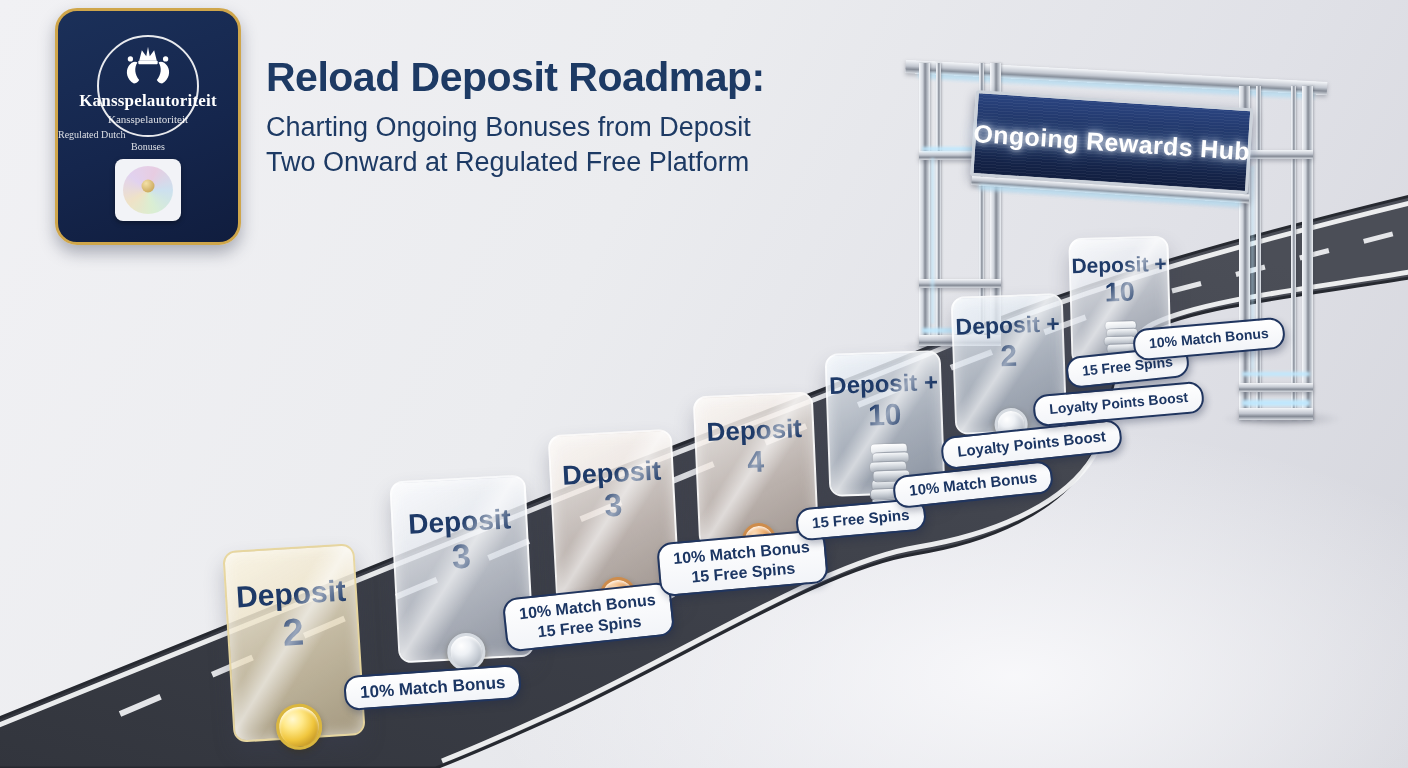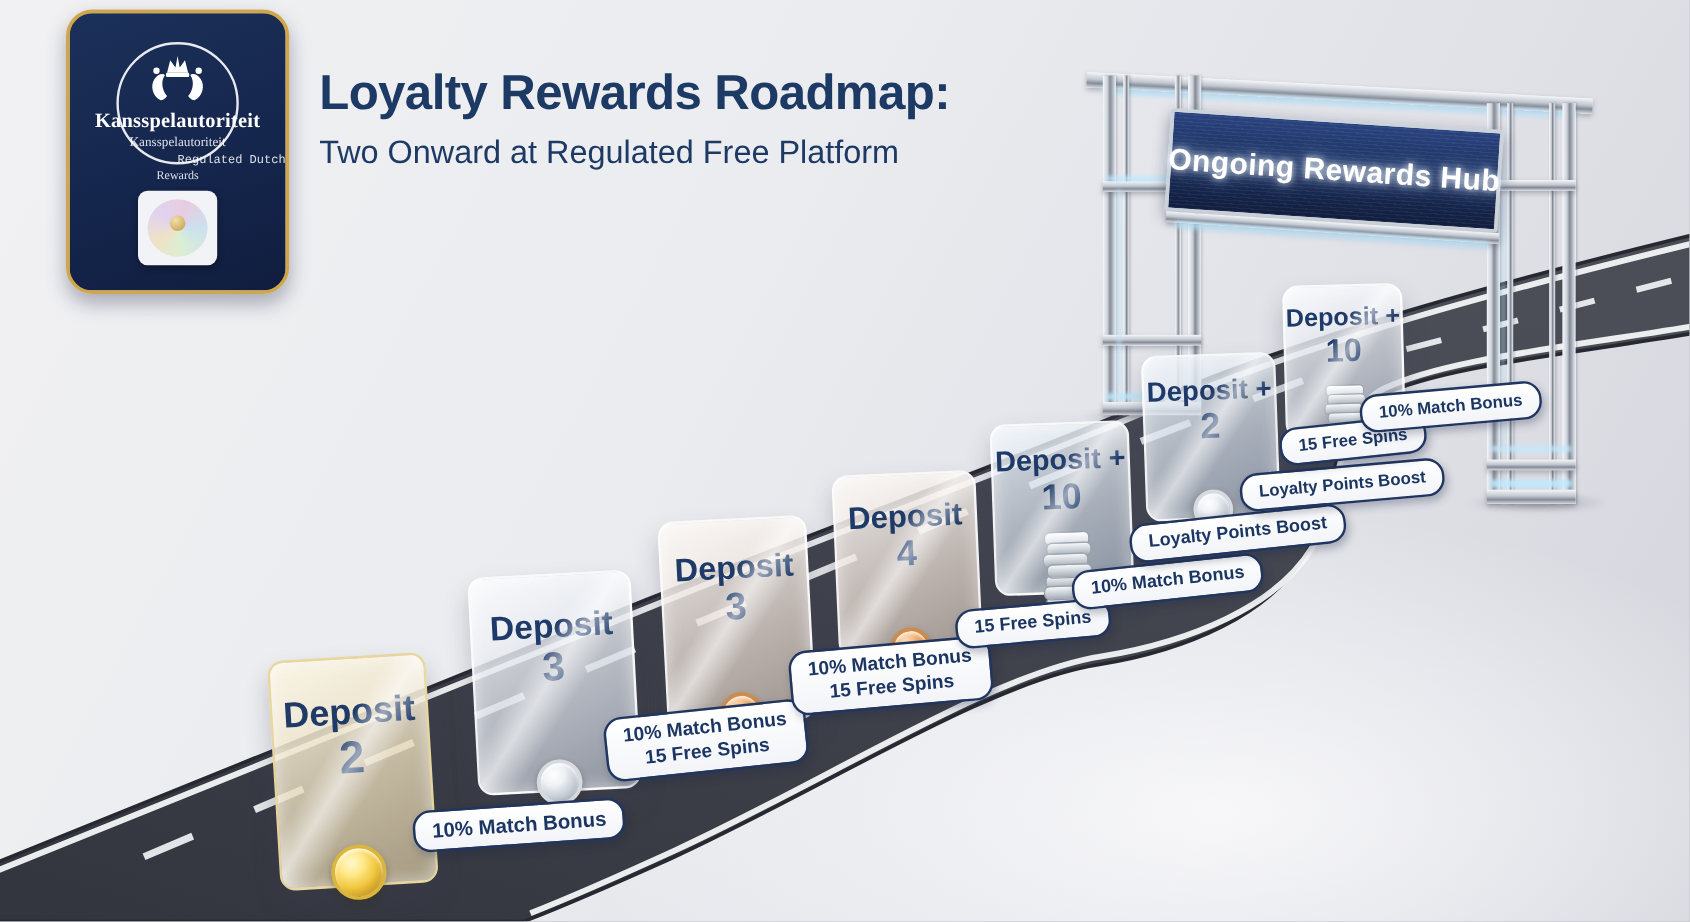--- a/index.html
+++ b/index.html
@@ -84,22 +84,22 @@
   .badge{position:absolute;left:55px;top:8px;width:180px;height:231px;z-index:5;
     background:linear-gradient(160deg,#1b3059 0%,#15264d 55%,#101d3e 100%);
     border:3px solid #cfa64b;border-radius:22px;box-shadow:0 8px 16px rgba(40,45,70,.35);}
   .badge .crest-circle{position:absolute;left:50%;top:24px;transform:translateX(-50%);width:98px;height:98px;
     border:2px solid rgba(255,255,255,.9);border-radius:50%;}
   .badge .crest{position:absolute;left:50%;top:32px;transform:translateX(-50%);}
   .badge .org{position:absolute;left:0;right:0;top:80px;text-align:center;color:#fff;
     font-family:"Liberation Serif",serif;font-weight:700;font-size:17px;letter-spacing:.2px;}
   .badge .org-small{position:absolute;left:0;right:0;top:102px;text-align:center;color:rgba(255,255,255,.85);
     font-family:"Liberation Serif",serif;font-size:11px;}
-  .badge .tag1{position:absolute;left:0;right:0;top:118px;text-align:right;color:rgba(255,255,255,.85);
-    font-family:Liberation Mono, monospace;font-size:10px;}
+  .badge .tag1{position:absolute;left:0;right:0;top:118px;text-align:left;color:rgba(255,255,255,.85);
+    font-family:Liberation Serif, serif;font-size:10px;}
   .badge .tag2{position:absolute;left:0;right:0;top:130px;text-align:center;color:rgba(255,255,255,.85);
     font-family:"Liberation Serif",serif;font-size:10px;}
   .badge .holo{position:absolute;left:50%;top:148px;transform:translateX(-50%);width:66px;height:62px;
     background:#f2f3f7;border-radius:8px;box-shadow:0 2px 5px rgba(0,0,0,.35);display:flex;align-items:center;justify-content:center;}
   .badge .holo-disc{width:50px;height:48px;border-radius:50%;
     background:conic-gradient(from 20deg,#e6c6de,#c6deee,#d6eecd,#efe0be,#dfcdee,#e6c6de);
     opacity:.85;position:relative;}
   .badge .holo-dot{position:absolute;left:50%;top:42%;transform:translate(-50%,-50%);width:13px;height:13px;border-radius:50%;
     background:radial-gradient(circle at 35% 30%,#f4de9a,#c9a24a 70%);}
 </style>
@@ -260,40 +260,41 @@
   <div class="pill" style="left:1066px;top:351px;font-size:14px;transform:rotate(-6deg);">
     <div>15 Free Spins</div>
       <div></div>
   </div>
   <div class="pill" style="left:1133px;top:323px;font-size:14px;transform:rotate(-5deg);">
     <div>10% Match Bonus</div>
       <div></div>
   </div>
 
   <div class="header">
-    <h1 class="title">Loyalty Rewards Roadmap:</h1>
+    <h1 class="title">Reload Deposit Roadmap:</h1>
+    <p class="sub">Charting Ongoing Bonuses from Deposit</p>
     <p class="sub">Two Onward at Regulated Free Platform</p>
   </div>
 
   <div class="badge">
     <div class="crest-circle"></div>
     <svg class="crest" width="88" height="46" viewBox="0 0 100 52">
       <g fill="#ffffff">
         <path d="M40 20 L43 8 L48 15 L50 4 L52 15 L57 8 L60 20 Z"></path>
         <rect x="39" y="20" width="22" height="4" rx="1"></rect>
         <path d="M34 46 C26 42 24 32 28 26 C31 21 36 20 38 22 C34 28 35 36 40 42 C38 45 36 46 34 46 Z"></path>
         <path d="M66 46 C74 42 76 32 72 26 C69 21 64 20 62 22 C66 28 65 36 60 42 C62 45 64 46 66 46 Z"></path>
         <circle cx="30" cy="18" r="3"></circle>
         <circle cx="70" cy="18" r="3"></circle>
       </g>
     </svg>
     <div class="org">Kansspelautoriteit</div>
     <div class="org-small">Kansspelautoriteit</div>
     <div class="tag1">Regulated Dutch</div>
-    <div class="tag2">Rewards</div>
+    <div class="tag2">Bonuses</div>
     <div class="holo">
       <div class="holo-disc">
         <div class="holo-dot"></div>
       </div>
     </div>
   </div>
 
 </div>
 
 </body></html>

